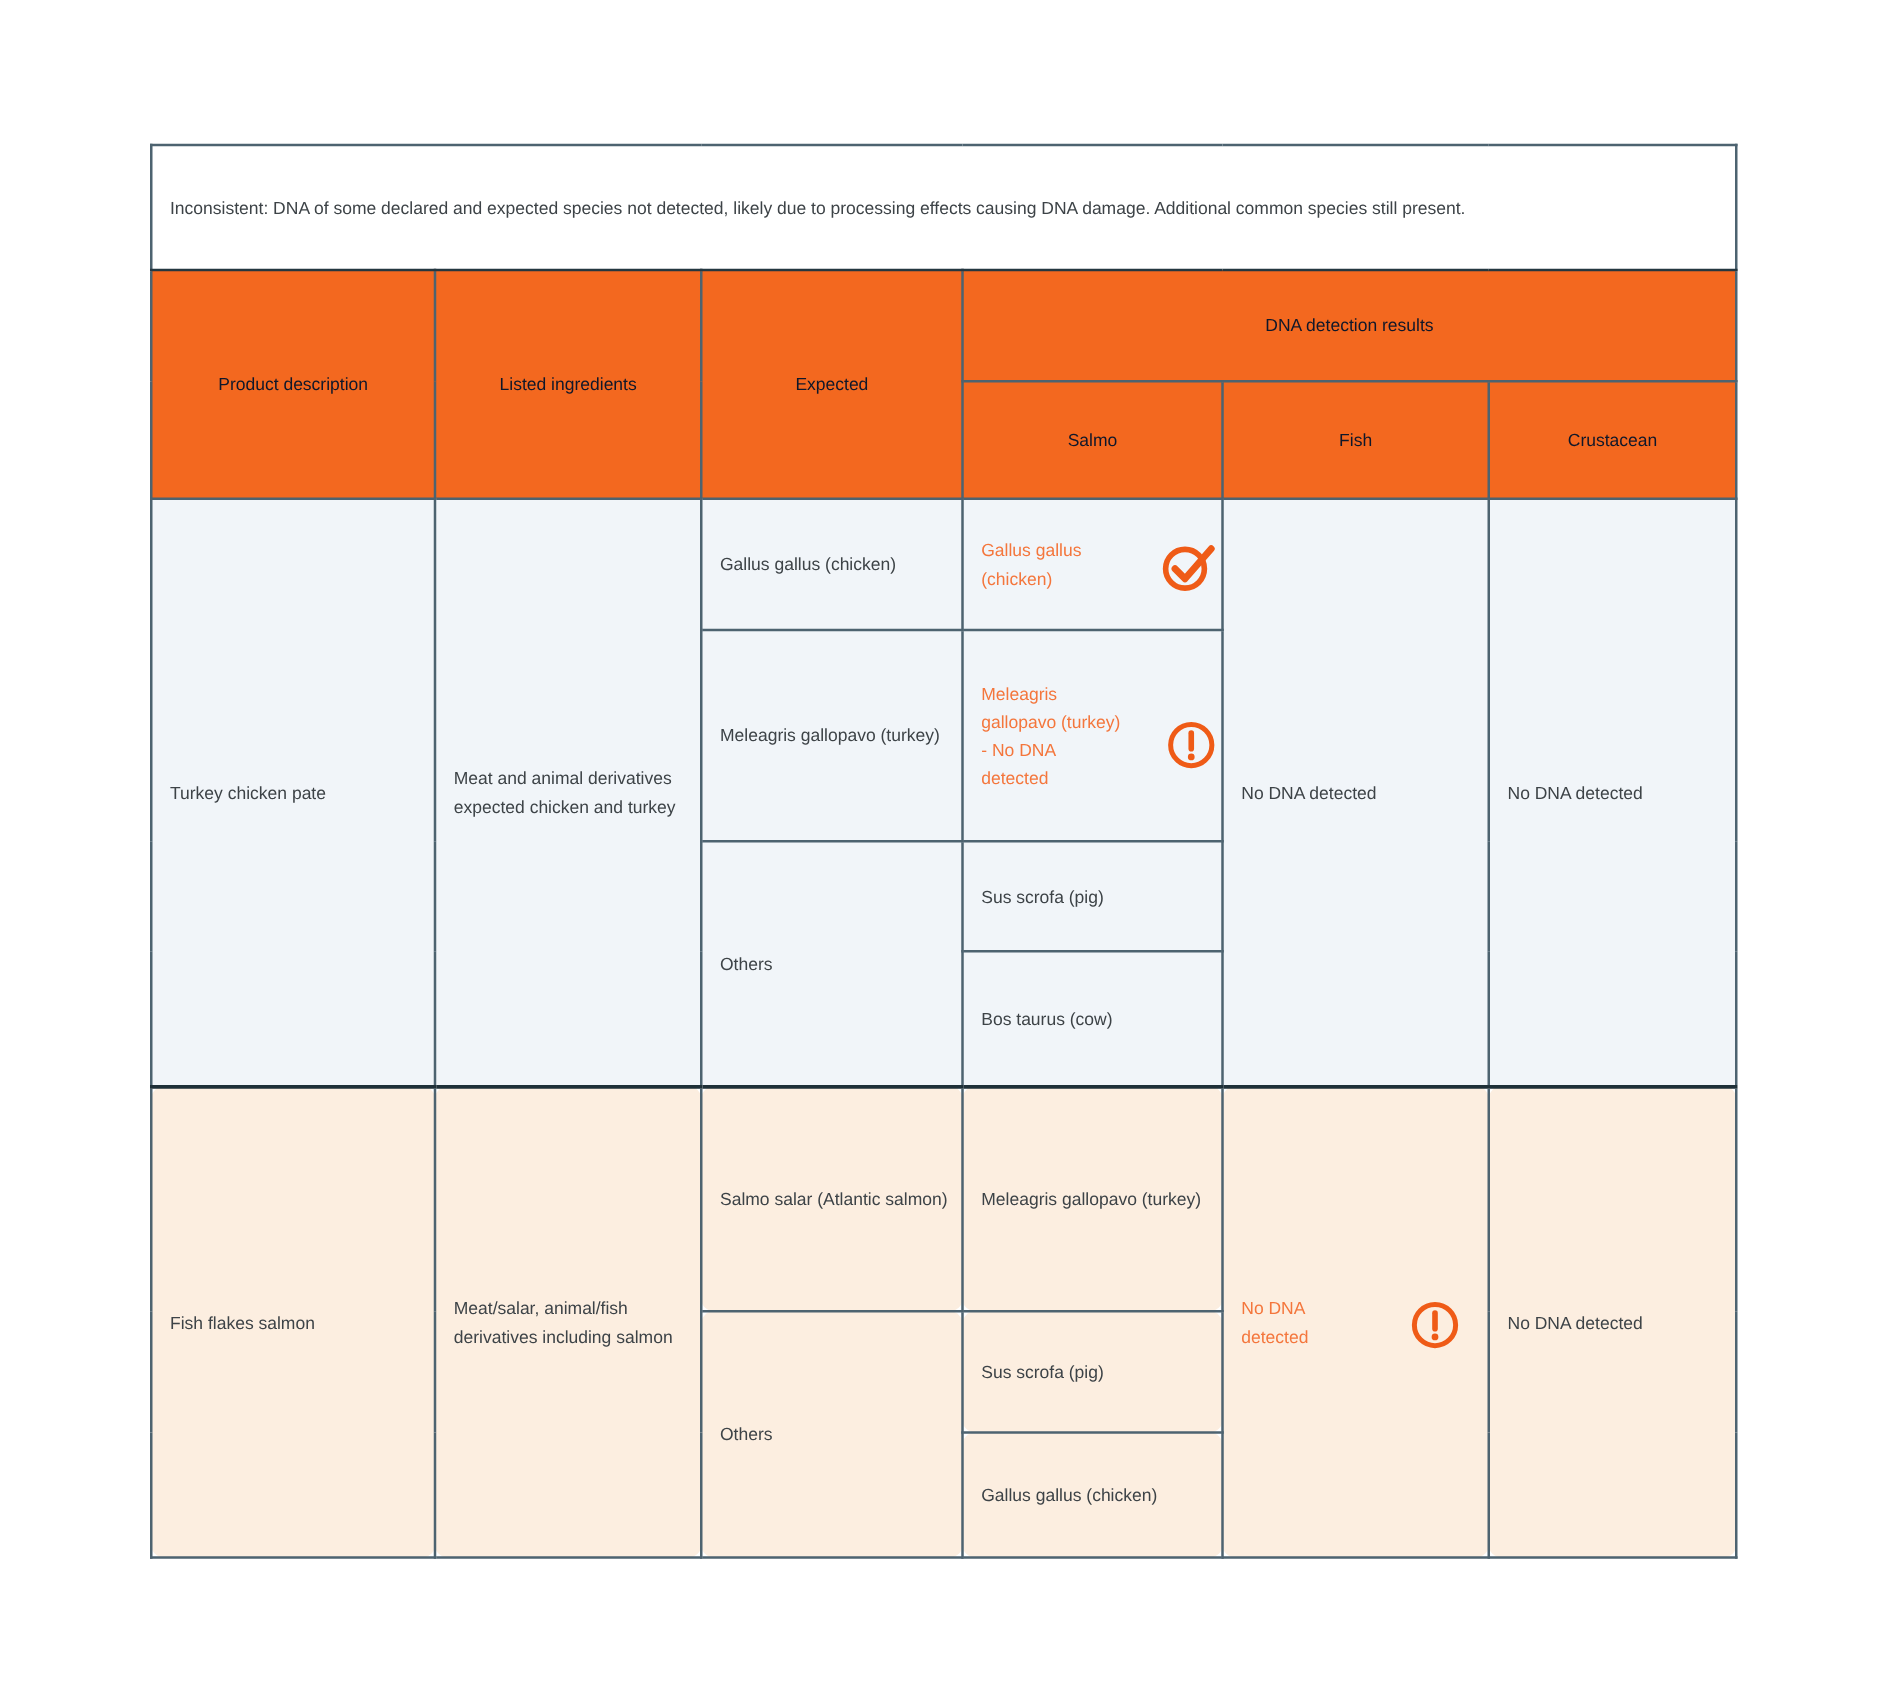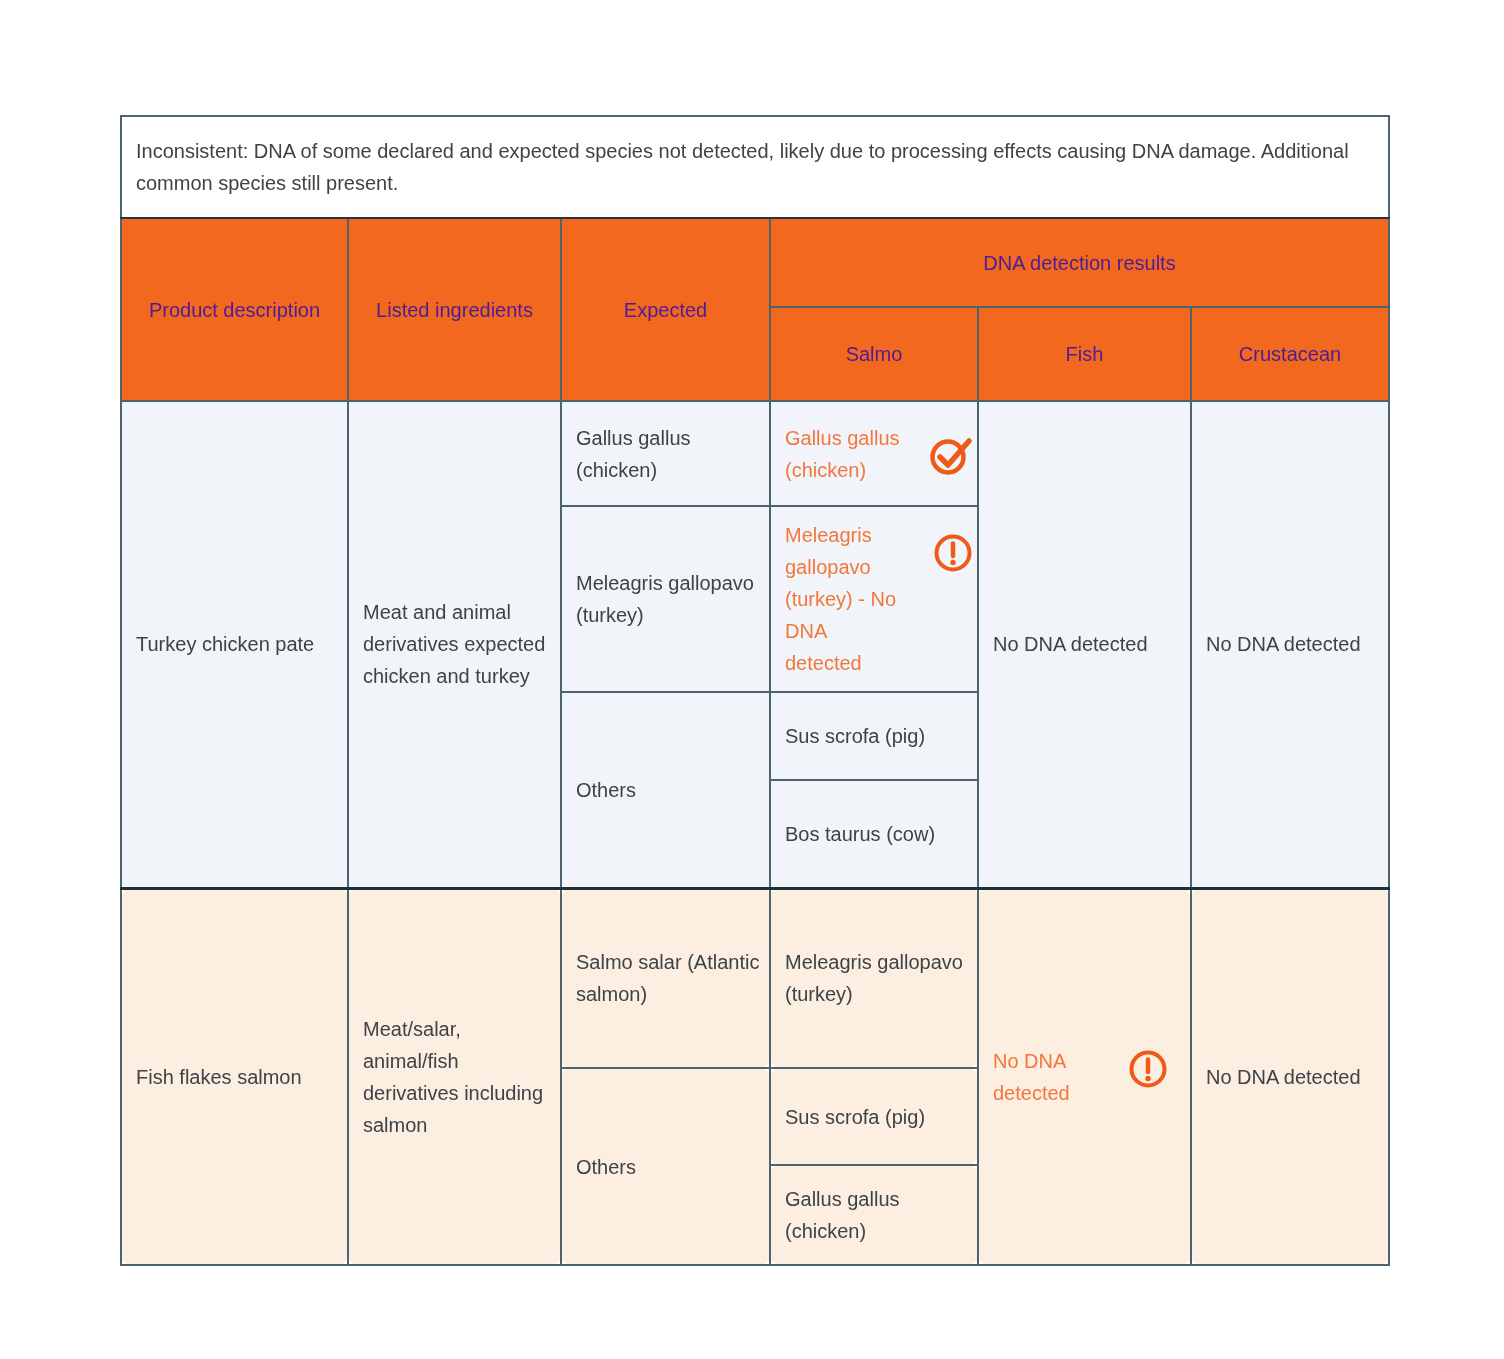--- a/index.html
+++ b/index.html
@@ -9,39 +9,39 @@
     font-family: "Liberation Sans", "DejaVu Sans", sans-serif;
     color: #3d4347;
   }
   .wrap { margin: 115px 116px 0 120px; }
 
   table.report {
     width: 1268px;
     border-collapse: collapse;
     table-layout: fixed;
     border: 2px solid #243740;
-    font-size: 20px;
+    font-size: 14px;
     line-height: 1.6;
   }
   td, th { border: 2px solid #4d6370; vertical-align: middle; }
 
   
   td.caption-cell {
     background: #ffffff;
     padding: 18px 16px 18px 14px;
     height: 100px;
     border-bottom: 2px solid #243740;
     color: #3d4347;
     vertical-align: middle;
   }
 
   
   th.hdr {
     background: #f3681f;
-    color: #4c1d95;
+    color: #0f172a;
     font-weight: 400;
     text-align: center;
     padding: 8px 12px;
   }
   tr.hdr-top { height: 89px; }
   tr.hdr-sub { height: 94px; }
 
   
   td.cell { padding: 12px 4px 12px 14px; }
   tr.r1 td { background: #f1f5f9; }
@@ -57,21 +57,21 @@
   tr.h-c2 { height: 100px; }
 
   .accent { color: #f4763c; }
 
   .iconline {
     display: flex;
     justify-content: space-between;
     gap: 6px;
   }
   .iconline.center { align-items: center; }
-  .iconline.top { align-items: flex-start; gap: 32px; }
+  .iconline.top { align-items: center; gap: 32px; }
   .iconline .txt { flex: 1 1 auto; }
   .icon-box { flex: 0 0 auto; display: inline-flex; }
   .icon-box.nudge { margin-top: 14px; }
   .icon-box.nudge-sm { margin-top: 4px; margin-right: 18px; }
 
   svg.o-icon { display: block; }
 </style>
 </head>
 <body>
 

